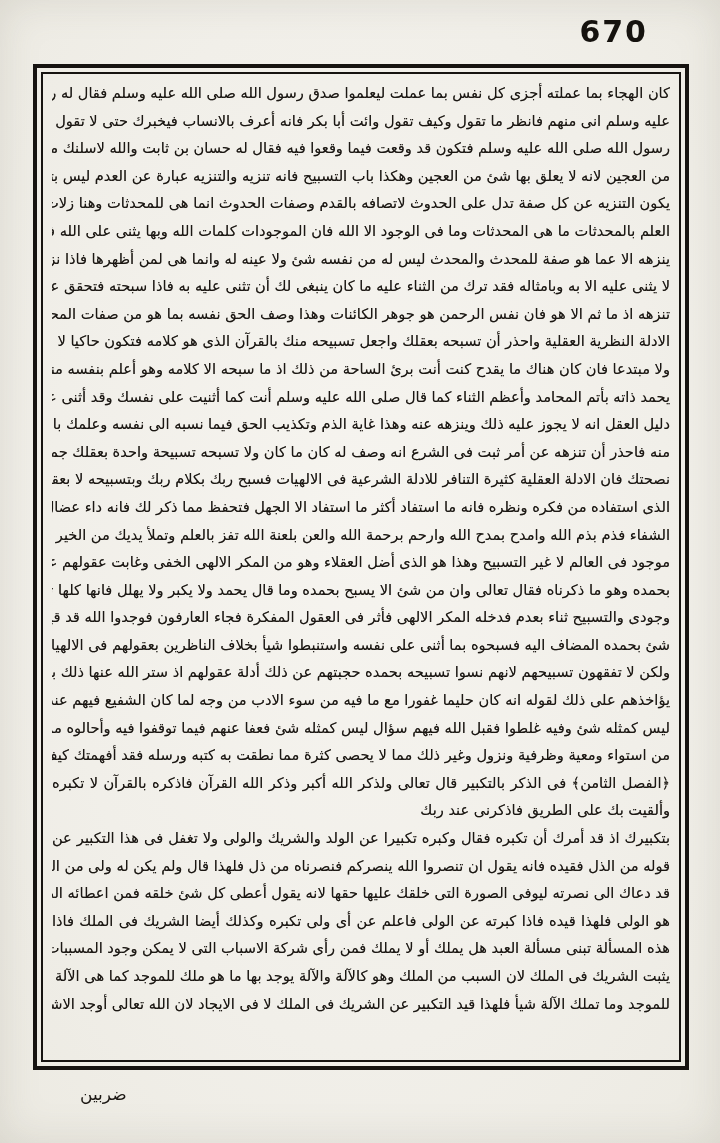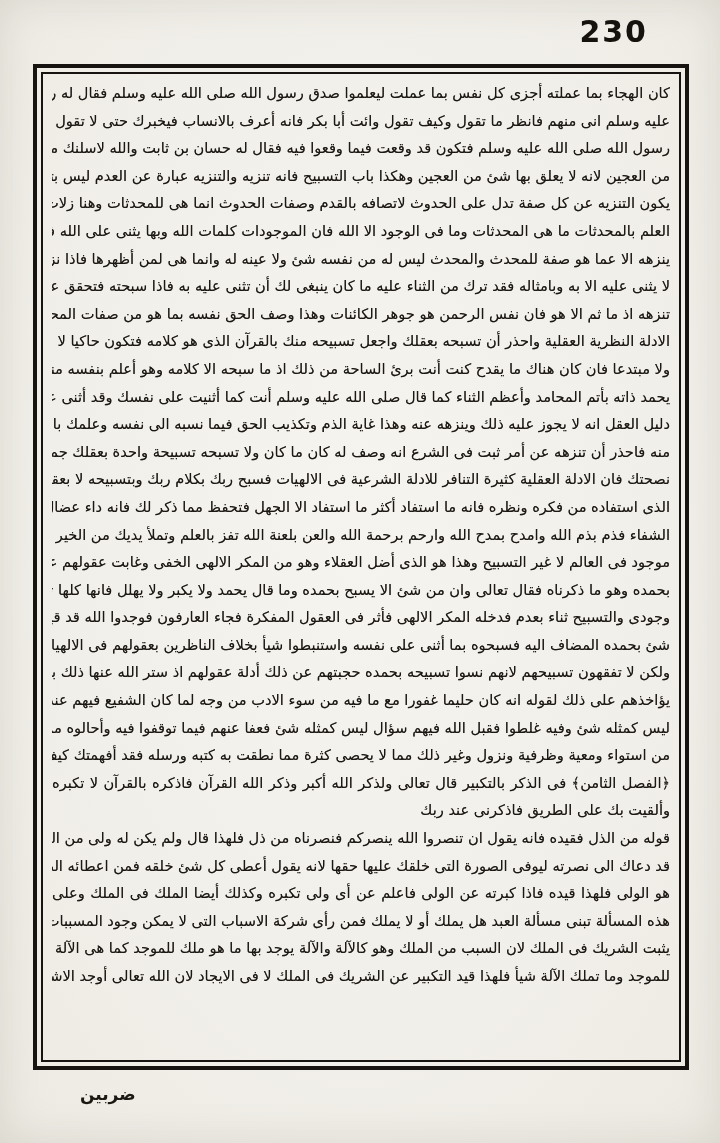--- a/index.html
+++ b/index.html
@@ -47,30 +47,30 @@
     text-align-last:justify;
     overflow:hidden;
     color:#1b1713;
     text-shadow:0 0 .4px rgba(27,23,19,.55);
   }
   .line.short{
     text-align-last:right;
   }
   .catchword{
     position:absolute;left:80px;top:1084px;
-    font-size:17px;font-weight:bold;
+    font-size:17px;font-weight:normal;
     direction:rtl;
     color:#1b1713;
   }
 </style>
 </head>
 <body>
 
 <div class="page">
-  <div class="page-number">230</div>
+  <div class="page-number">670</div>
 
   <div class="frame-outer">
     <div class="frame-inner">
       <div class="text-area" id="text-lines">
           <div class="line">كان الهجاء بما عملته أجزى كل نفس بما عملت ليعلموا صدق رسول الله صلى الله عليه وسلم فقال له رسول الله صلى الله</div>
           <div class="line">عليه وسلم انى منهم فانظر ما تقول وكيف تقول وائت أبا بكر فانه أعرف بالانساب فيخبرك حتى لا تقول كلاما يعود على</div>
           <div class="line">رسول الله صلى الله عليه وسلم فتكون قد وقعت فيما وقعوا فيه فقال له حسان بن ثابت والله لاسلنك منهم كما تسل الشعرة</div>
           <div class="line">من العجين لانه لا يعلق بها شئ من العجين وهكذا باب التسبيح فانه تنزيه والتنزيه عبارة عن العدم ليس بتنزيه وانما</div>
           <div class="line">يكون التنزيه عن كل صفة تدل على الحدوث لاتصافه بالقدم وصفات الحدوث انما هى للمحدثات وهنا زلات الاقدام فى</div>
           <div class="line">العلم بالمحدثات ما هى المحدثات وما فى الوجود الا الله فان الموجودات كلمات الله وبها يثنى على الله فاذا نزه المنزه ربه ولا</div>
@@ -88,23 +88,24 @@
           <div class="line">موجود فى العالم لا غير التسبيح وهذا هو الذى أضل العقلاء وهو من المكر الالهى الخفى وغابت عقولهم عن قوله تعالى</div>
           <div class="line">بحمده وهو ما ذكرناه فقال تعالى وان من شئ الا يسبح بحمده وما قال يحمد ولا يكبر ولا يهلل فانها كلها ثناء باثبات</div>
           <div class="line">وجودى والتسبيح ثناء بعدم فدخله المكر الالهى فأثر فى العقول المفكرة فجاء العارفون فوجدوا الله قد قيد تسبيح كل</div>
           <div class="line">شئ بحمده المضاف اليه فسبحوه بما أثنى على نفسه واستنبطوا شيأ بخلاف الناظرين بعقولهم فى الالهيات ولهذا قال</div>
           <div class="line">ولكن لا تفقهون تسبيحهم لانهم نسوا تسبيحه بحمده حجبتهم عن ذلك أدلة عقولهم اذ ستر الله عنها ذلك بستر أفكارهم فلم</div>
           <div class="line">يؤاخذهم على ذلك لقوله انه كان حليما غفورا مع ما فيه من سوء الادب من وجه لما كان الشفيع فيهم عند الله قوله</div>
           <div class="line">ليس كمثله شئ وفيه غلطوا فقبل الله فيهم سؤال ليس كمثله شئ فعفا عنهم فيما توقفوا فيه وأحالوه مما أثبته الحق لنفسه</div>
           <div class="line">من استواء ومعية وظرفية ونزول وغير ذلك مما لا يحصى كثرة مما نطقت به كتبه ورسله فقد أفهمتك كيف تسبح ربك</div>
           <div class="line">﴿الفصل الثامن﴾ فى الذكر بالتكبير قال تعالى ولذكر الله أكبر وذكر الله القرآن فاذكره بالقرآن لا تكبره</div>
           <div class="line short">وألقيت بك على الطريق فاذكرنى عند ربك</div>
+          <div class="line">بتكبيرك اذ قد أمرك أن تكبره فقال وكبره تكبيرا عن الولد والشريك والولى ولا تغفل فى هذا التكبير عن</div>
           <div class="line">قوله من الذل فقيده فانه يقول ان تنصروا الله ينصركم فنصرناه من ذل فلهذا قال ولم يكن له ولى من الذل فانه</div>
           <div class="line">قد دعاك الى نصرته ليوفى الصورة التى خلقك عليها حقها لانه يقول أعطى كل شئ خلقه فمن اعطائه الصورة التى</div>
-          <div class="line">هو الولى فلهذا قيده فاذا كبرته عن الولى فاعلم عن أى ولى تكبره وكذلك أيضا الملك فى الملك وعلى</div>
+          <div class="line">هو الولى فلهذا قيده فاذا كبرته عن الولى فاعلم عن أى ولى تكبره وكذلك أيضا الشريك فى الملك فاذا</div>
           <div class="line">هذه المسألة تبنى مسألة العبد هل يملك أو لا يملك فمن رأى شركة الاسباب التى لا يمكن وجود المسببات الا بها لم</div>
           <div class="line">يثبت الشريك فى الملك لان السبب من الملك وهو كالآلة والآلة يوجد بها ما هو ملك للموجد كما هى الآلة ملك</div>
           <div class="line">للموجد وما تملك الآلة شيأ فلهذا قيد التكبير عن الشريك فى الملك لا فى الايجاد لان الله تعالى أوجد الاشياء على</div>
         </div>
     </div>
   </div>
 
   <div class="catchword">ضربين</div>
 </div>
 

